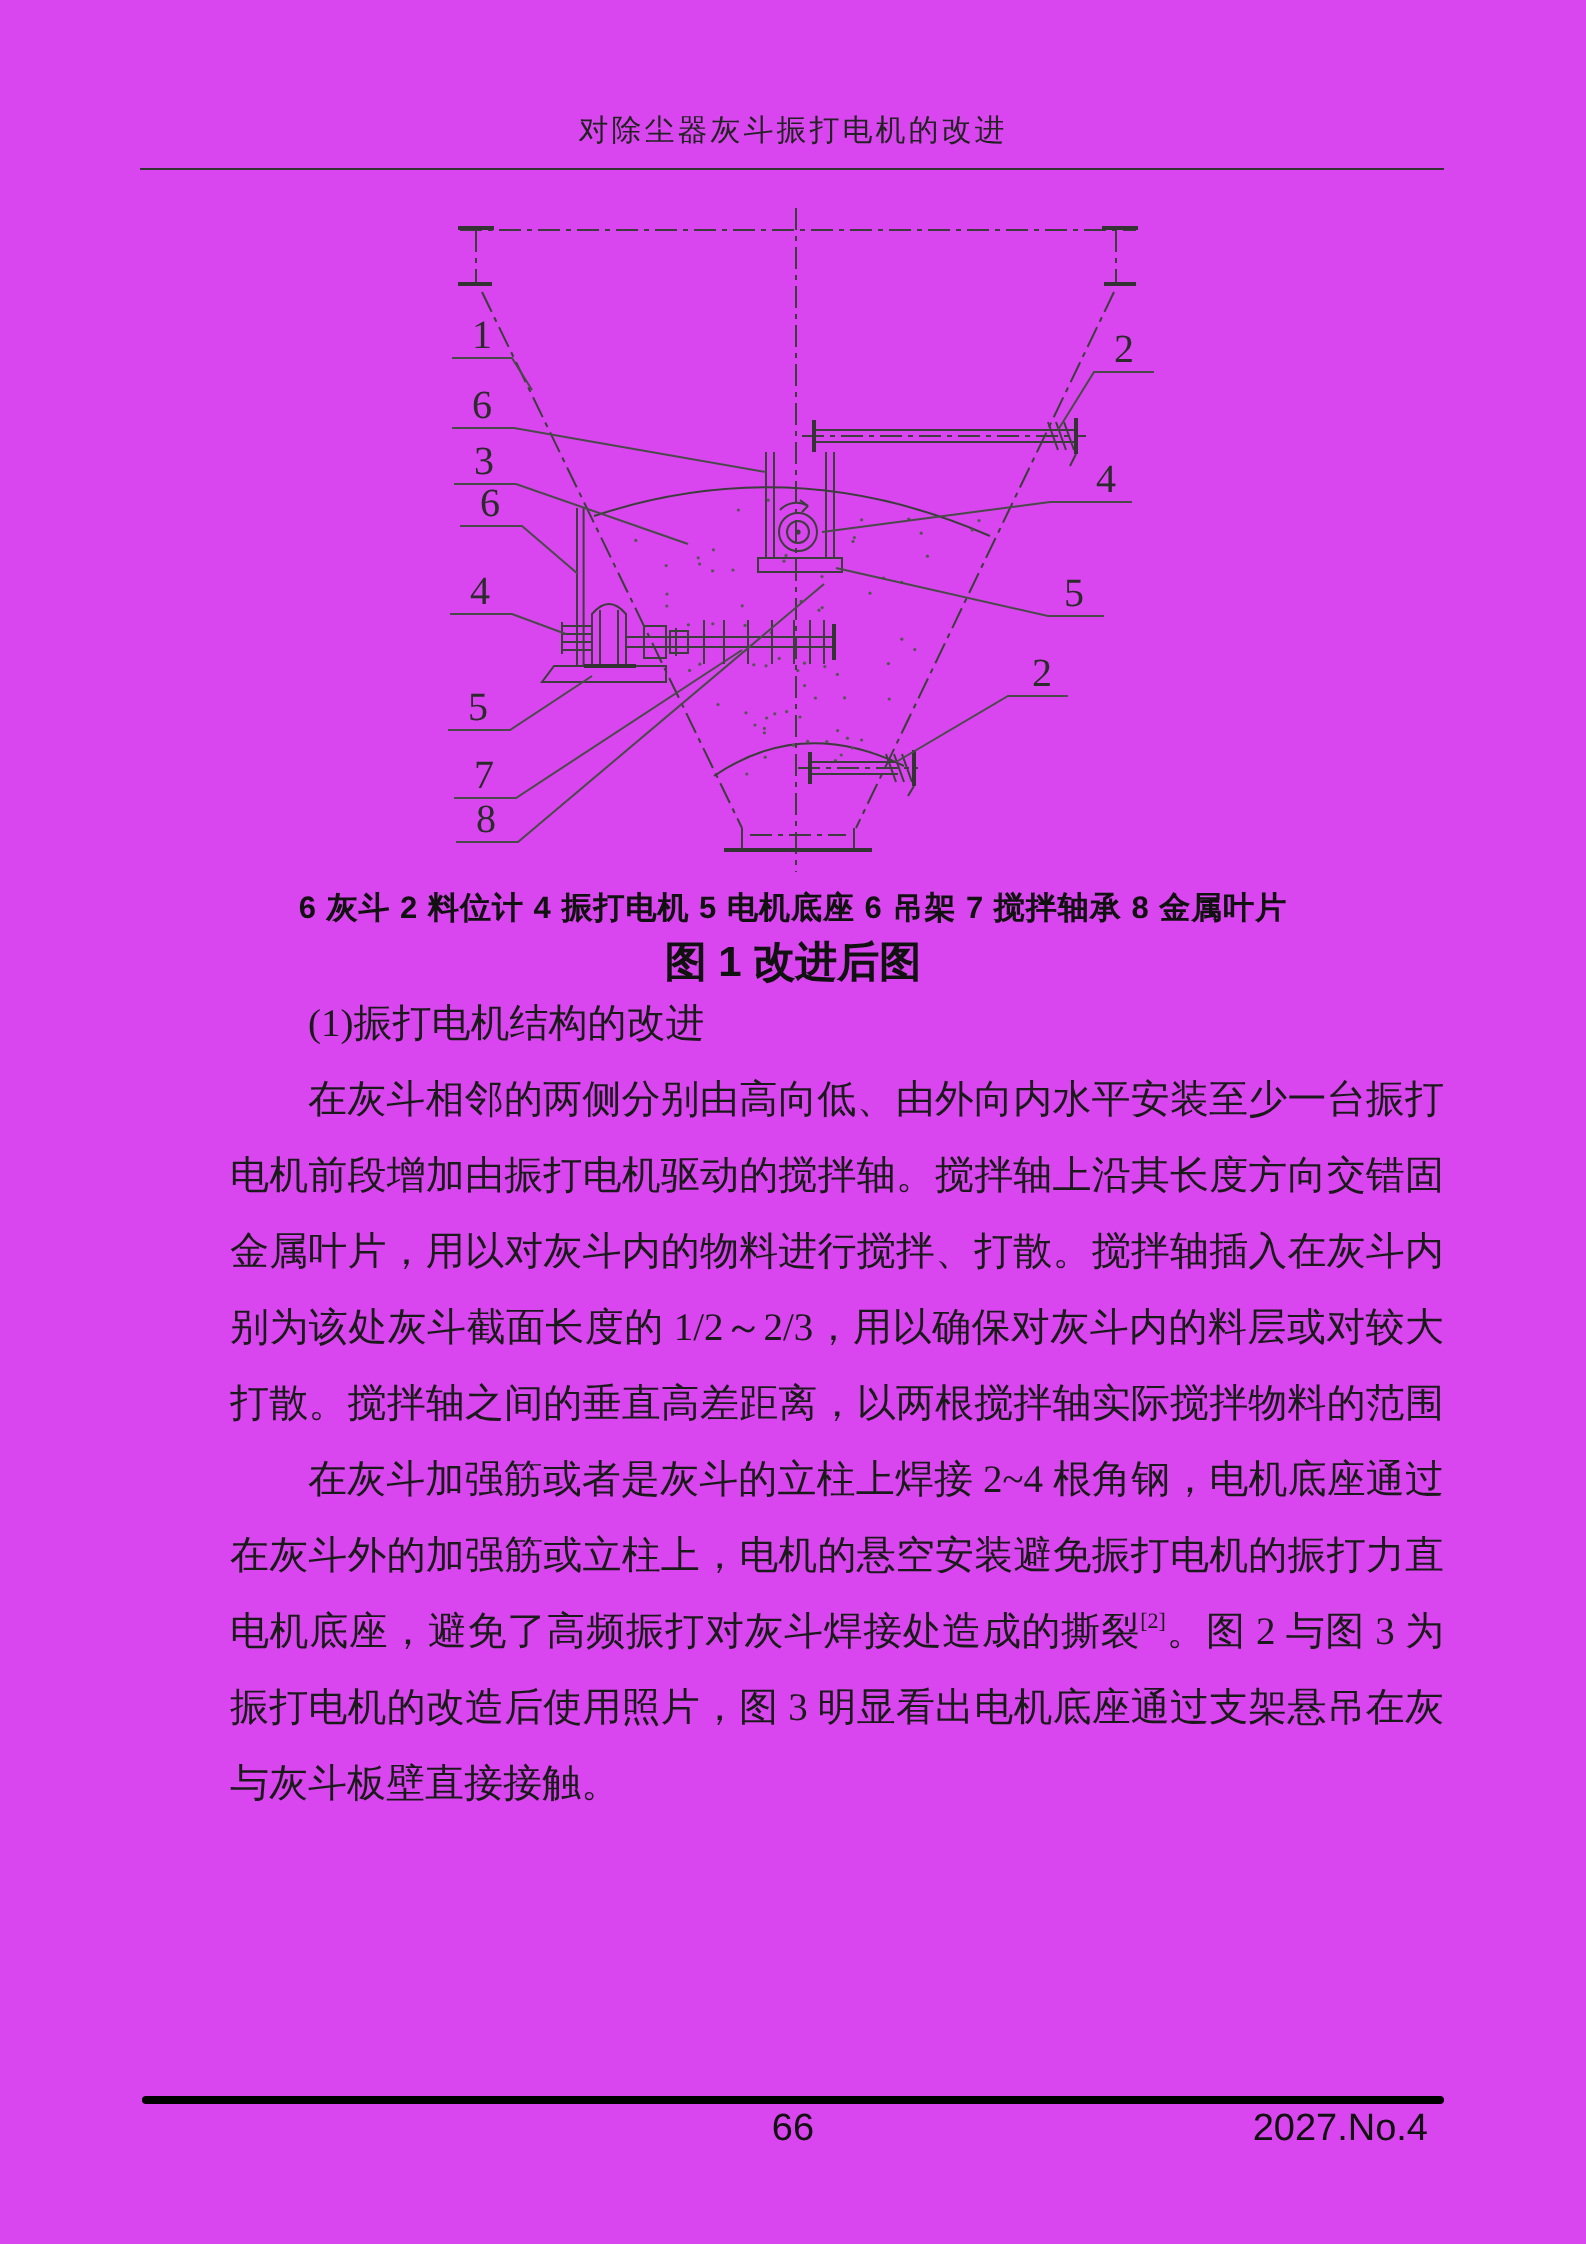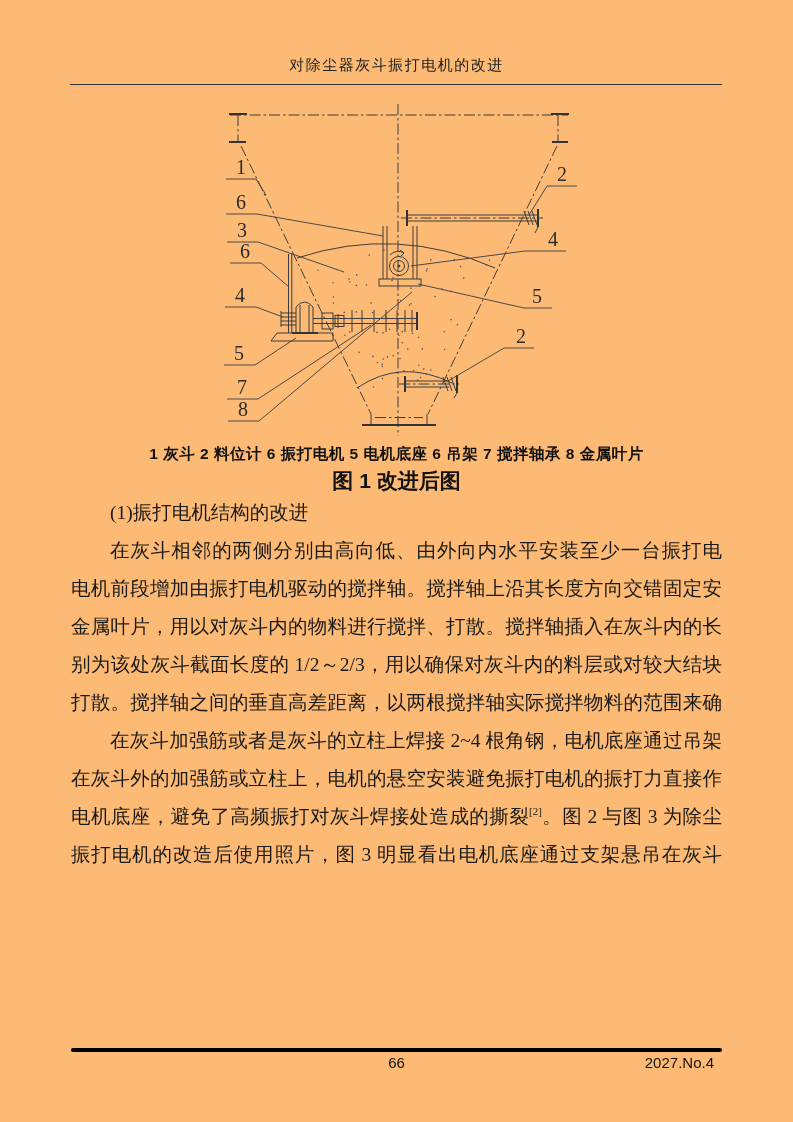--- a/index.html
+++ b/index.html
@@ -1,18 +1,18 @@
 <!DOCTYPE html>
 <html><head>
 <meta charset="utf-8">
 <style>
   html,body{margin:0;padding:0;}
   body{background:#888;}
   .page{
-    position:relative;width:793px;height:1122px;background:#fdba74;
+    position:relative;width:793px;height:1122px;background:#d946ef;
     font-family:"Liberation Serif","DejaVu Serif",serif;color:#1a1a1a;
     overflow:hidden;margin:0 auto;
   }
   
   .hdr-title{
     position:absolute;top:56px;left:0;width:100%;text-align:center;
     font-size:15px;letter-spacing:1.5px;color:#222;
   }
   .hdr-rule{position:absolute;top:84px;left:70px;width:652px;height:0;border-top:1.5px solid #333;}
   
@@ -25,36 +25,37 @@
   .fig-caption{
     position:absolute;top:467px;left:0;width:100%;text-align:center;
     font-family:"Liberation Sans","DejaVu Sans",sans-serif;font-weight:bold;
     font-size:21px;color:#111;
   }
   
   .body-block{position:absolute;top:494px;left:71px;width:651px;}
   .bline{
     height:38px;line-height:38px;font-size:19.5px;color:#1a1a1a;
     white-space:nowrap;
+    margin-left:44px;
   }
   .bline.j{white-space:normal;text-align:justify;text-align-last:justify;overflow:hidden;}
   .bline.ind{padding-left:39px;}
   .bline.j.ind{padding-left:0;text-indent:39px;}
   sup.ref{font-size:11px;line-height:0;vertical-align:8px;}
   
   .cl{stroke:#3d3d3d;stroke-width:1;fill:none;stroke-dasharray:11 3 2.5 3;}
   .sl{stroke:#3d3d3d;stroke-width:1;fill:none;}
   .sl2{stroke:#333;stroke-width:2;fill:none;}
   .lead{stroke:#4a4a4a;stroke-width:1;fill:none;}
   text.num{font-family:"Liberation Serif","DejaVu Serif",serif;font-size:20px;fill:#2b2b2b;}
   
   .ftr-bar{position:absolute;top:1048px;left:71px;width:651px;height:4px;background:#000;border-radius:2px;}
   .ftr-text{
     position:absolute;top:1054px;left:71px;width:651px;height:20px;
-    font-family:"Liberation Sans","DejaVu Sans",sans-serif;font-size:15px;color:#111;
+    font-family:"Liberation Sans","DejaVu Sans",sans-serif;font-size:19px;color:#111;
   }
   .ftr-page{position:absolute;left:0;width:100%;text-align:center;}
   .ftr-issue{position:absolute;right:8px;top:0;}
 </style>
 </head>
 <body>
 
 <div class="page">
 
   <div class="hdr-title">对除尘器灰斗振打电机的改进</div>
@@ -248,34 +249,35 @@
       <path class="lead" d="M577,186 H547 L529,215"></path>
       <text class="num" x="553" y="246" text-anchor="middle">4</text>
       <path class="lead" d="M566,251 H525 L411,266"></path>
       <text class="num" x="537" y="303" text-anchor="middle">5</text>
       <path class="lead" d="M552,308 H524 L418,284"></path>
       <text class="num" x="521" y="343" text-anchor="middle">2</text>
       <path class="lead" d="M534,348 H504 L448,381"></path>
     </g>
   </svg>
 
-  <div class="fig-legend">1 灰斗  2 料位计  6 振打电机  5 电机底座  6 吊架  7 搅拌轴承  8 金属叶片</div>
+  <div class="fig-legend">6 灰斗  2 料位计  4 振打电机  5 电机底座  6 吊架  7 搅拌轴承  8 金属叶片</div>
   <div class="fig-caption">图 1  改进后图</div>
 
   <div class="body-block">
     <div class="bline ind">(1)振打电机结构的改进</div>
     <div class="bline j ind">在灰斗相邻的两侧分别由高向低、由外向内水平安装至少一台振打电机，在</div>
     <div class="bline j">电机前段增加由振打电机驱动的搅拌轴。搅拌轴上沿其长度方向交错固定安装有</div>
     <div class="bline j">金属叶片，用以对灰斗内的物料进行搅拌、打散。搅拌轴插入在灰斗内的长度分</div>
     <div class="bline j">别为该处灰斗截面长度的 1/2～2/3，用以确保对灰斗内的料层或对较大结块进行</div>
     <div class="bline j">打散。搅拌轴之间的垂直高差距离，以两根搅拌轴实际搅拌物料的范围来确定，</div>
     <div class="bline j ind">在灰斗加强筋或者是灰斗的立柱上焊接 2~4 根角钢，电机底座通过吊架悬吊</div>
     <div class="bline j">在灰斗外的加强筋或立柱上，电机的悬空安装避免振打电机的振打力直接作用在</div>
     <div class="bline j"><span>电机底座，避免了高频振打对灰斗焊接处造成的撕裂</span><sup class="ref">[2]</sup><span>。图 2 与图 3 为除尘器</span></div>
     <div class="bline j">振打电机的改造后使用照片，图 3 明显看出电机底座通过支架悬吊在灰斗外，不</div>
+    <div class="bline">与灰斗板壁直接接触。</div>
   </div>
 
   <div class="ftr-bar"></div>
   <div class="ftr-text">
     <span class="ftr-page">66</span>
     <span class="ftr-issue">2027.No.4</span>
   </div>
 
 </div>
 

